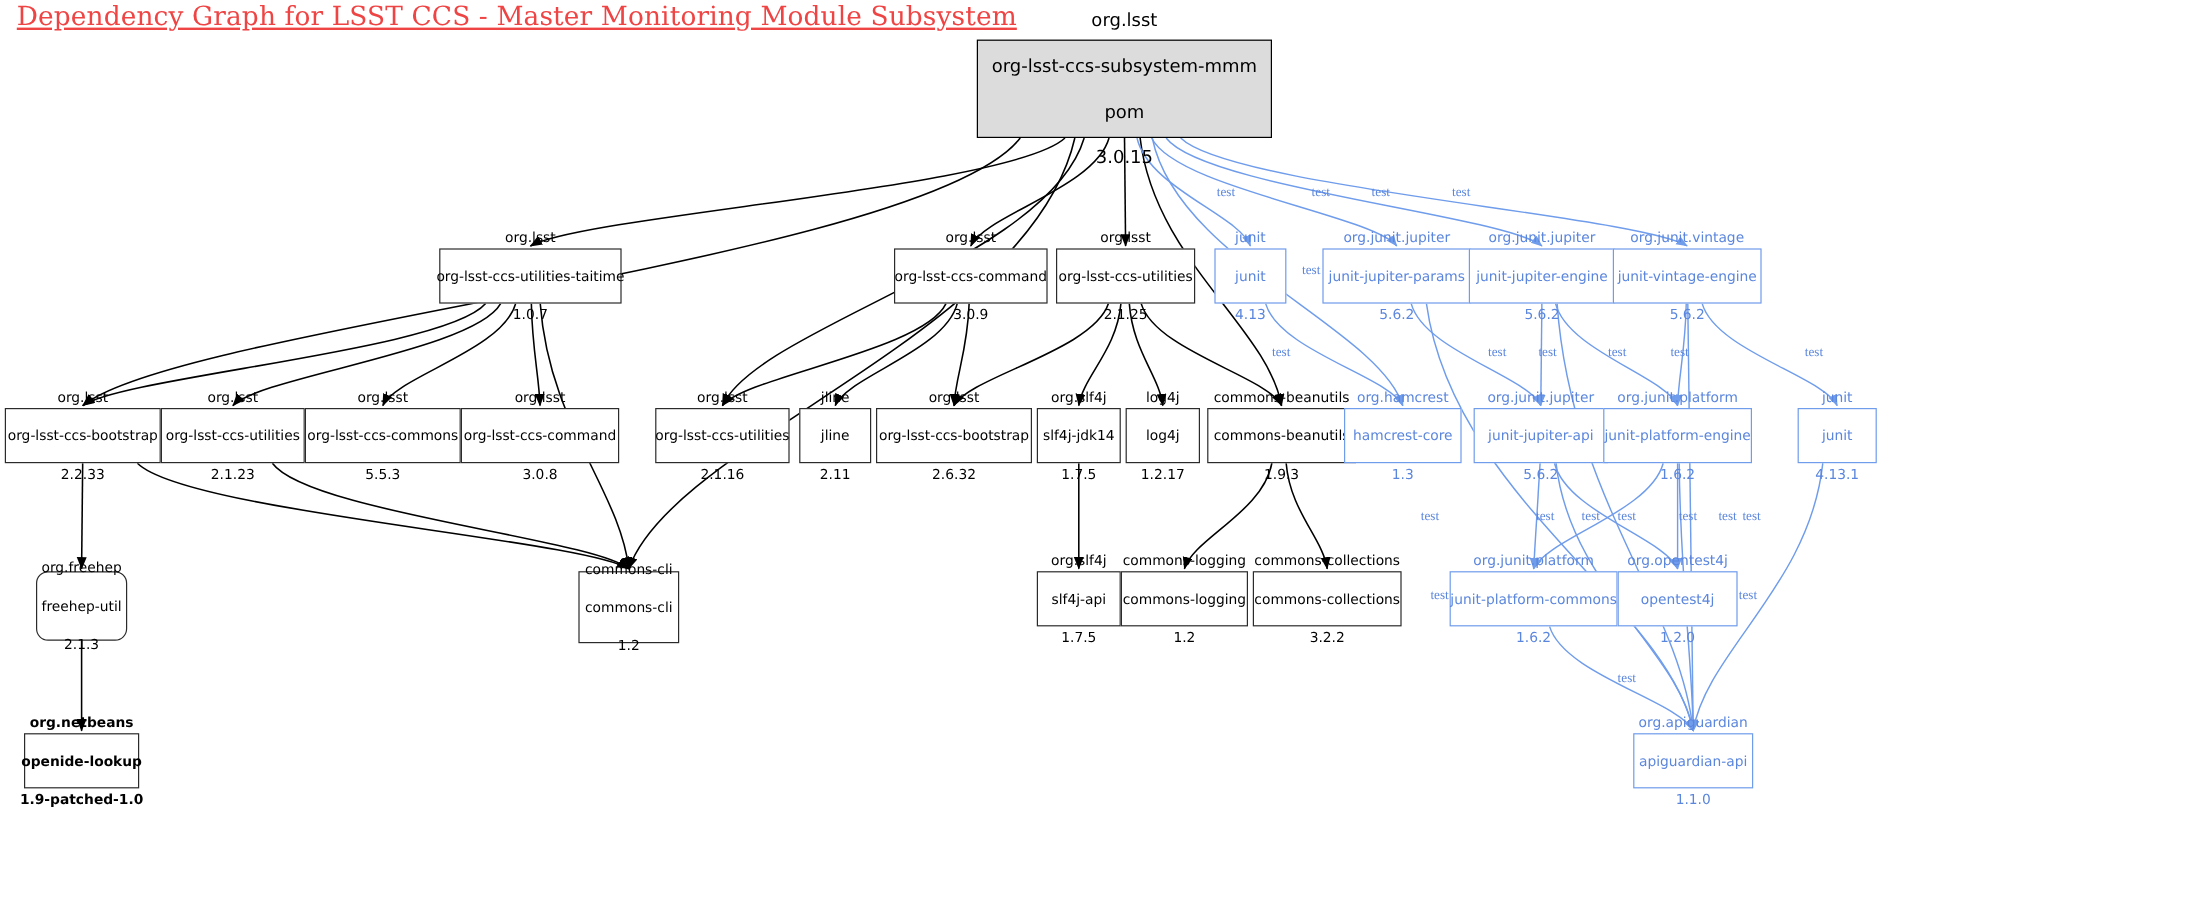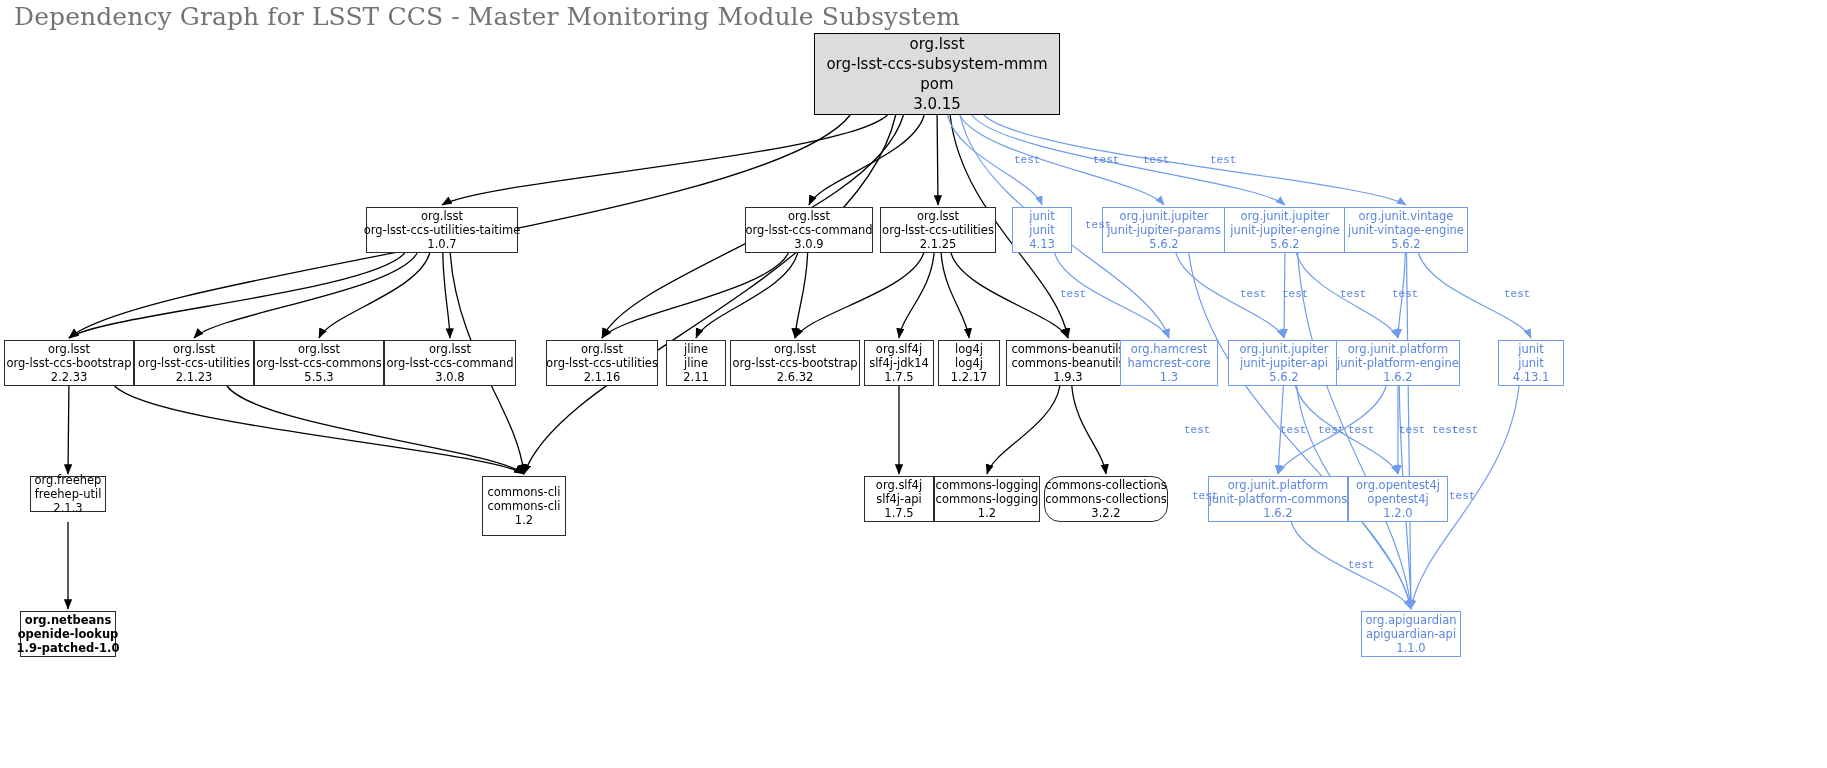--- a/index.html
+++ b/index.html
@@ -1,35 +1,35 @@
 <!DOCTYPE html>
 <html><head>
 <meta charset="utf-8">
 <style>
   html,body{margin:0;padding:0;background:#ffffff;}
   body{width:1827px;height:768px;overflow:hidden;font-family:"DejaVu Sans",sans-serif;}
   #stage{position:relative;width:1827px;height:768px;}
   #title{
     position:absolute;left:14px;top:2px;
     font-family:"DejaVu Serif","Liberation Serif",serif;
-    font-size:25px;color:#737373;white-space:nowrap;letter-spacing:.1px;
+    font-size:22px;color:#ef4444;white-space:nowrap;letter-spacing:.1px;text-decoration:underline;
   }
   svg#edges{position:absolute;left:0;top:0;width:1827px;height:768px;pointer-events:none;}
   .node{
     position:absolute;box-sizing:border-box;
     border:1.6px solid #2b2b2b;background:#ffffff;
     display:flex;flex-direction:column;align-items:center;justify-content:center;
     font-family:"DejaVu Sans",sans-serif;font-size:11.5px;line-height:14px;
-    color:#000;text-align:center;white-space:nowrap;
+    color:#000;text-align:center;white-space:nowrap;gap:18px;
   }
   .node.root{background:#dcdcdc;border-color:#000;font-size:15px;line-height:20px;}
   .node.test{border-color:#6f9ceb;color:#5b86dd;background:#ffffff;}
   .node .ln{display:block;}
   .elabel{
-    position:absolute;font-family:Liberation Mono, monospace;font-size:11px;
+    position:absolute;font-family:Liberation Serif, serif;font-size:11px;
     color:#5b86dd;white-space:nowrap;
   }
 </style>
 </head>
 <body>
 
 <div id="stage">
 
   <div id="title">Dependency Graph for LSST CCS - Master Monitoring Module Subsystem</div>
 
@@ -199,41 +199,41 @@
       <div class="node test" style="left: 1336px; top: 340px; width: 124px; height: 46px;">
         <span class="ln">org.junit.platform</span>
         <span class="ln">junit-platform-engine</span>
         <span class="ln">1.6.2</span>
       </div>
       <div class="node test" style="left: 1498px; top: 340px; width: 66px; height: 46px;">
         <span class="ln">junit</span>
         <span class="ln">junit</span>
         <span class="ln">4.13.1</span>
       </div>
-      <div class="node" style="left: 30px; top: 476px; width: 76px; height: 36px;">
+      <div class="node" style="left: 30px; top: 476px; width: 76px; height: 58px; border-radius: 10px;">
         <span class="ln">org.freehep</span>
         <span class="ln">freehep-util</span>
         <span class="ln">2.1.3</span>
       </div>
       <div class="node" style="left: 482px; top: 476px; width: 84px; height: 60px;">
         <span class="ln">commons-cli</span>
         <span class="ln">commons-cli</span>
         <span class="ln">1.2</span>
       </div>
       <div class="node" style="left: 864px; top: 476px; width: 70px; height: 46px;">
         <span class="ln">org.slf4j</span>
         <span class="ln">slf4j-api</span>
         <span class="ln">1.7.5</span>
       </div>
       <div class="node" style="left: 934px; top: 476px; width: 106px; height: 46px;">
         <span class="ln">commons-logging</span>
         <span class="ln">commons-logging</span>
         <span class="ln">1.2</span>
       </div>
-      <div class="node" style="left: 1044px; top: 476px; width: 124px; height: 46px; border-radius: 16px;">
+      <div class="node" style="left: 1044px; top: 476px; width: 124px; height: 46px;">
         <span class="ln">commons-collections</span>
         <span class="ln">commons-collections</span>
         <span class="ln">3.2.2</span>
       </div>
       <div class="node test" style="left: 1208px; top: 476px; width: 140px; height: 46px;">
         <span class="ln">org.junit.platform</span>
         <span class="ln">junit-platform-commons</span>
         <span class="ln">1.6.2</span>
       </div>
       <div class="node test" style="left: 1348px; top: 476px; width: 100px; height: 46px;">

